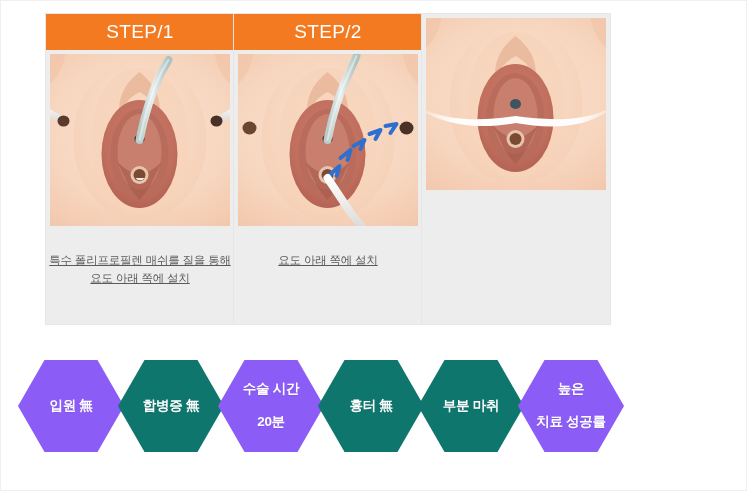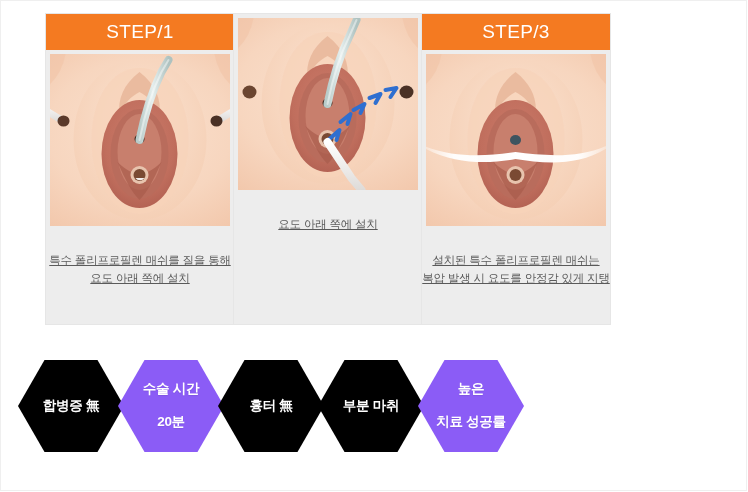--- a/index.html
+++ b/index.html
@@ -66,21 +66,21 @@
     width:106px;height:92px;
     margin-right:-6px;
     display:flex;align-items:center;justify-content:center;
     clip-path:polygon(25% 0%,75% 0%,100% 50%,75% 100%,25% 100%,0% 50%);
     color:#ffffff;
     font-size:13.5px;font-weight:bold;line-height:1.25;
     text-align:center;letter-spacing:-.3px;
     text-shadow:0 1px 1px rgba(0,0,0,.08);
   }
   .hex.dark{background:#8b5cf6;}
-  .hex.light{background:#000000;}
+  .hex.light{background:#0f766e;}
   .hex span{display:block;padding:0 6px;}
 </style>
 </head>
 <body>
 
 <div class="page-border"></div>
 
 <div class="steps-row">
 
   <div class="step-card">
@@ -136,20 +136,21 @@
     </div>
     <div class="step-caption">
       <div>
         <div>특수 폴리프로필렌 매쉬를 질을 통해</div>
         <div>요도 아래 쪽에 설치</div>
       </div>
     </div>
   </div>
 
   <div class="step-card">
+    <div class="step-header">STEP/2</div>
     <div class="step-figure">
       <svg class="fig-svg" viewBox="0 0 217 172" preserveAspectRatio="xMidYMid slice">
         <defs>
           <radialGradient id="skin2" cx="50%" cy="45%" r="70%">
             <stop offset="0%" stop-color="#fae0cd"></stop>
               <stop offset="60%" stop-color="#f7d6bf"></stop>
               <stop offset="100%" stop-color="#f2c7ab"></stop>
           </radialGradient>
           <radialGradient id="inner2" cx="50%" cy="40%" r="60%">
             <stop offset="0%" stop-color="#fbe3d2"></stop>
@@ -198,21 +199,20 @@
       </svg>
     </div>
     <div class="step-caption">
       <div>
         <div>요도 아래 쪽에 설치</div>
       </div>
     </div>
   </div>
 
   <div class="step-card">
-    <div class="step-header">STEP/3</div>
     <div class="step-figure">
       <svg class="fig-svg" viewBox="0 0 217 172" preserveAspectRatio="xMidYMid slice">
         <defs>
           <radialGradient id="skin3" cx="50%" cy="45%" r="70%">
             <stop offset="0%" stop-color="#fae0cd"></stop>
               <stop offset="60%" stop-color="#f7d6bf"></stop>
               <stop offset="100%" stop-color="#f2c7ab"></stop>
           </radialGradient>
           <radialGradient id="inner3" cx="50%" cy="40%" r="60%">
             <stop offset="0%" stop-color="#fbe3d2"></stop>
@@ -240,30 +240,29 @@
         <ellipse cx="108" cy="100" rx="38" ry="54" fill="url(#mucosa3)"></ellipse>
         <ellipse cx="108" cy="100" rx="29" ry="45" fill="#b96c5c"></ellipse>
         <ellipse cx="108" cy="98" rx="22" ry="38" fill="#c87f6d"></ellipse>
         <path d="M86 108 C94 126 100 138 108 146 C116 138 122 126 130 108 C122 116 114 120 108 120 C102 120 94 116 86 108 Z" fill="#a85b4c" opacity=".7"></path>
         <ellipse cx="108" cy="121" rx="9" ry="9" fill="#e8c4ae"></ellipse>
         <ellipse cx="108" cy="121" rx="6" ry="6" fill="#7a4a33"></ellipse>
         <ellipse cx="108" cy="86" rx="5.5" ry="5" fill="#3e5460"></ellipse>
         <path d="M4 86 C40 106 80 102 108 98 C140 102 180 106 213 84 C180 114 140 110 108 105 C80 110 40 112 4 86 Z" fill="url(#mesh3)"></path>
       </svg>
     </div>
-    <div class="step-caption">
-      <div>
-        <div>설치된 특수 폴리프로필렌 매쉬는</div>
-        <div>복압 발생 시 요도를 안정감 있게 지탱</div>
-      </div>
-    </div>
   </div>
 </div>
 
 <div class="hex-row">
+  <div class="hex dark">
+      <span>
+        <span>입원 無</span>
+      </span>
+    </div>
   <div class="hex light">
       <span>
         <span>합병증 無</span>
       </span>
     </div>
   <div class="hex dark">
       <span><span>수술 시간</span><br><span>20분</span></span>
     </div>
   <div class="hex light">
       <span>

